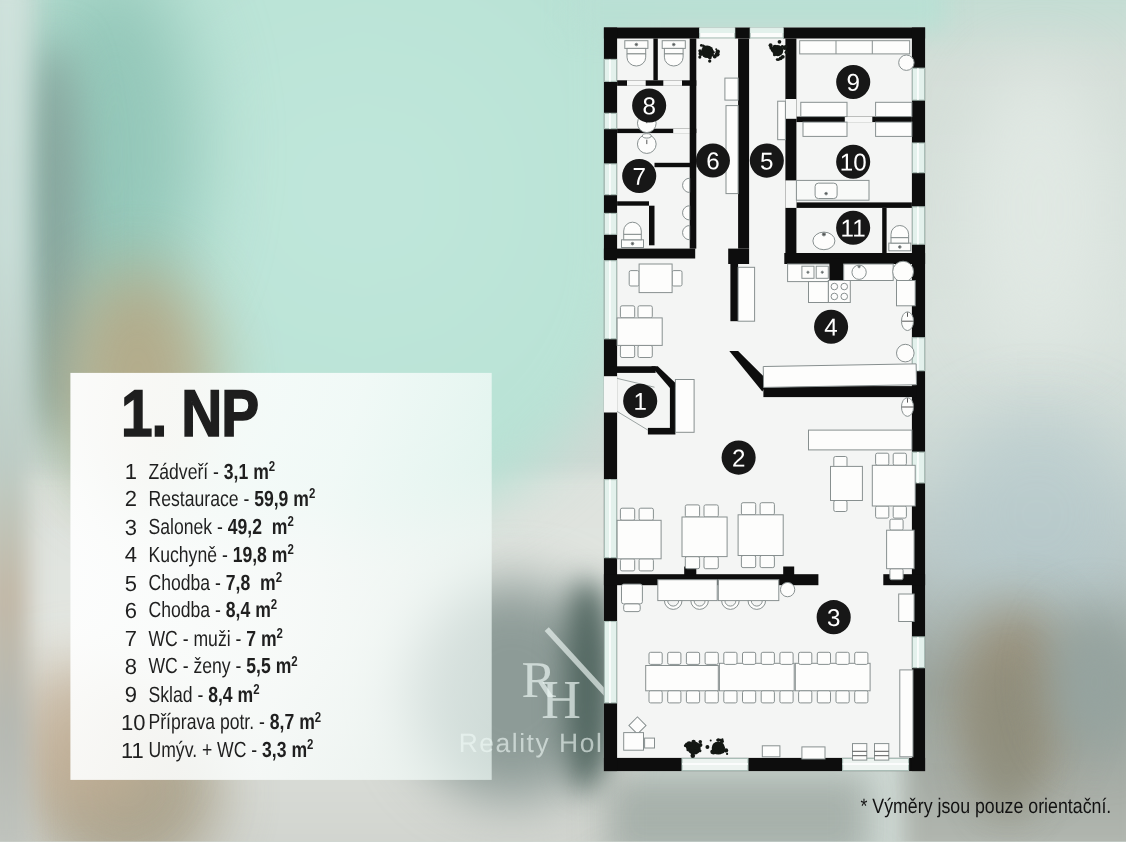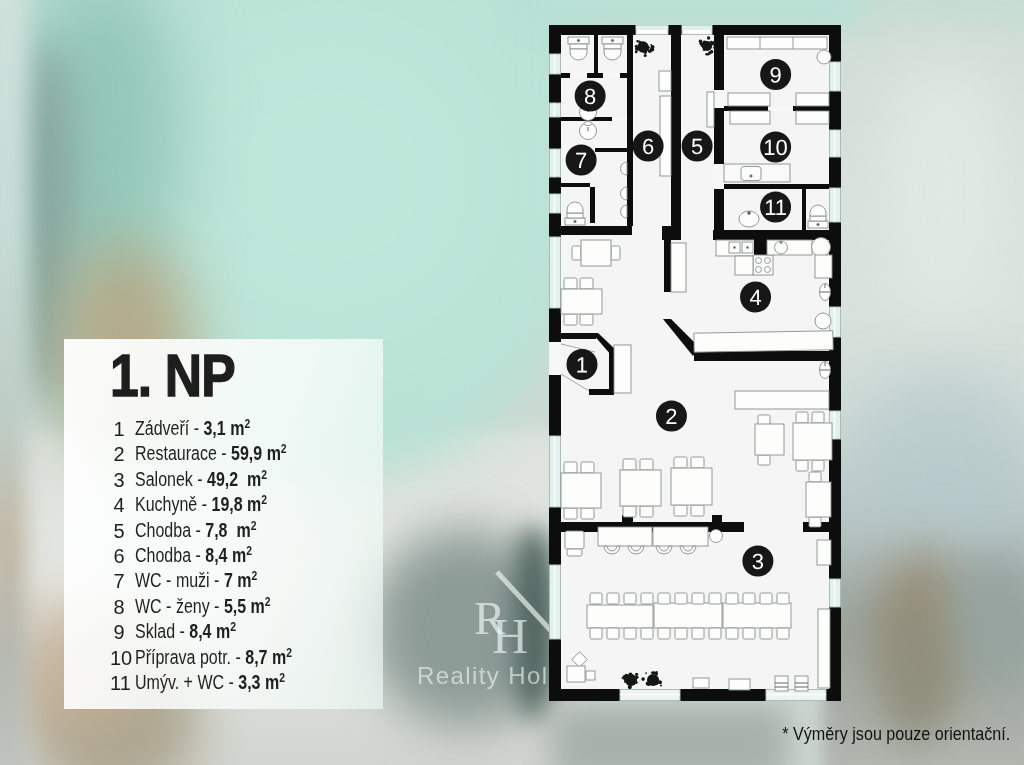--- a/index.html
+++ b/index.html
@@ -656,21 +656,21 @@
         <text x="775.5" y="155">10</text>
       </g>
 
     <g>
         <circle cx="775.5" cy="207" r="15.5" fill="#171717"></circle>
         <text x="775.5" y="215">11</text>
       </g>
   </g>
 </svg>
 
-<div id="panel" class="abs" style="left:64px;top:339px;width:319px;height:370px;
+<div id="panel" class="abs" style="left:64px;top:339px;width:383px;height:370px;
   background:linear-gradient(105deg, rgba(255,255,255,0.95) 0%, rgba(250,253,252,0.85) 55%, rgba(237,249,245,0.68) 100%);">
 
   <div style="position:absolute;left:46px;top:2px;font-size:60px;font-weight:bold;color:#1e1e1e;letter-spacing:-1px;-webkit-text-stroke:1.4px #1e1e1e;transform:scaleX(0.86);transform-origin:0 0;">1. NP</div>
 
   <div id="list" style="position:absolute;left:0;top:78px;width:100%;font-size:20px;color:#1f1f1f;line-height:25.4px;white-space:nowrap;">
 
     <div class="li">
         <span class="n">1</span>
         <span class="t">Zádveří - <b>3,1 m<sup>2</sup></b></span>
       </div>

